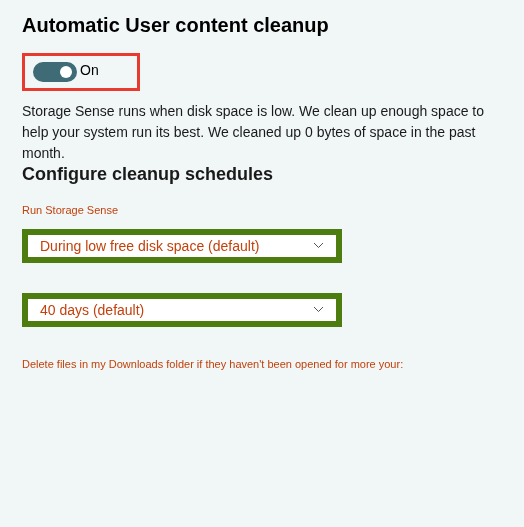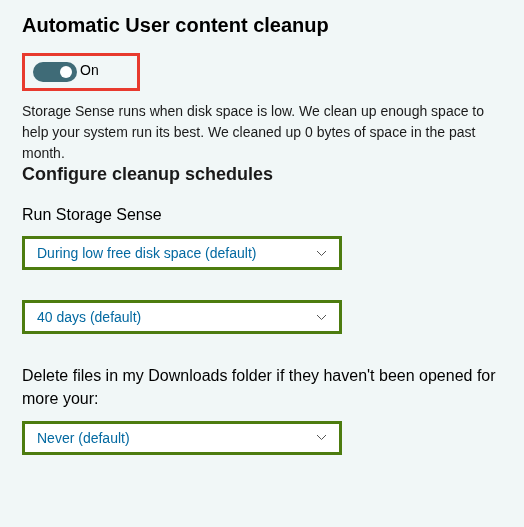--- a/index.html
+++ b/index.html
@@ -62,37 +62,37 @@
     .section-title {
       font-size: 18px;
       font-weight: 700;
       color: #1a1a1a;
       margin-bottom: 18px;
     }
     .field-group {
       margin-bottom: 30px;
     }
     .field-label {
-      font-size: 16px;
-      color: #000000;
+      font-size: 11px;
+      color: #c2410c;
       margin-bottom: 10px;
       line-height: 1.45;
       margin-top: 8px;
     }
     .select {
       width: 320px;
       height: 34px;
       background-color: #fff;
-      border: 3px solid #4d7c0f;
+      border: 6px solid #4d7c0f;
       display: flex;
       align-items: center;
       justify-content: space-between;
       padding: 0 12px;
       font-size: 14px;
-      color: #0369a1;
+      color: #c2410c;
       cursor: pointer;
     }
     .chevron {
       width: 12px;
       height: 12px;
       display: inline-flex;
       align-items: center;
       justify-content: center;
     }
     .chevron svg {
@@ -138,24 +138,16 @@
     <span class="chevron">
       <svg viewBox="0 0 11 7" fill="none">
           <path d="M1 1 L5.5 5.5 L10 1" stroke="#555" stroke-width="1"></path>
         </svg>
     </span>
   </div>
 </div>
 
 <div class="field-group">
   <div class="field-label">Delete files in my Downloads folder if they haven't been opened for more your:</div>
-  <div class="select">
-    <span>Never (default)</span>
-    <span class="chevron">
-      <svg viewBox="0 0 11 7" fill="none">
-          <path d="M1 1 L5.5 5.5 L10 1" stroke="#555" stroke-width="1"></path>
-        </svg>
-    </span>
-  </div>
 </div>
 
 
 
 
 </body></html>

